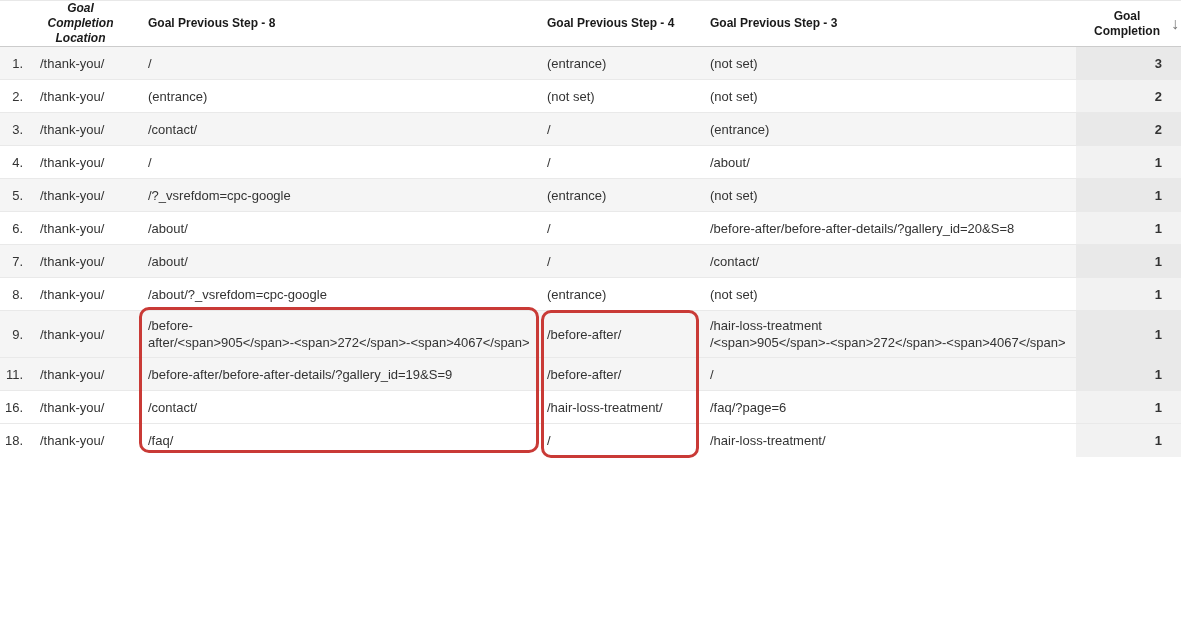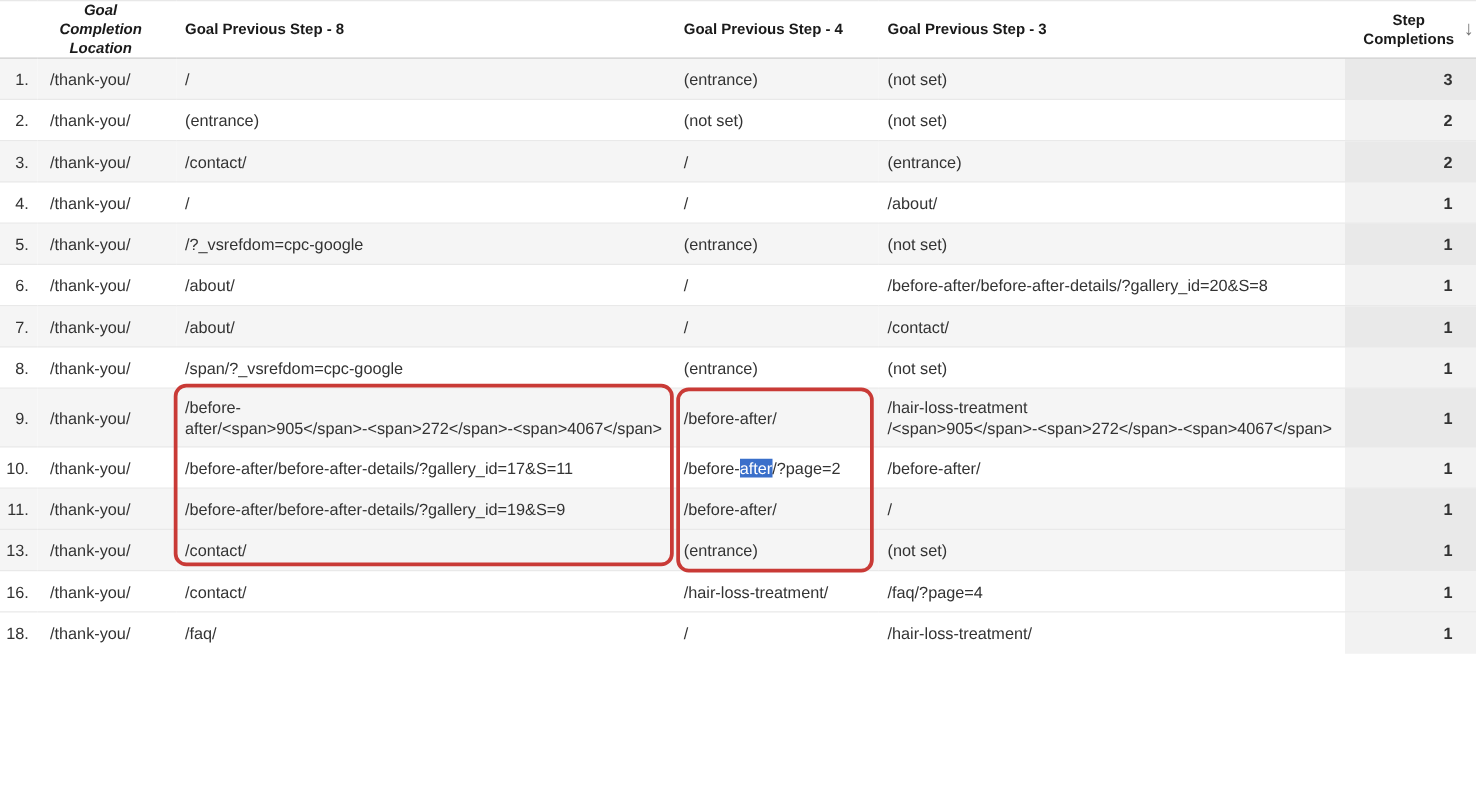--- a/index.html
+++ b/index.html
@@ -89,21 +89,21 @@
   </colgroup>
   <thead>
     <tr>
       <th class="col-num"></th>
       <th class="col-loc">Goal Completion Location</th>
       <th class="col-s1">Goal Previous Step - 8</th>
       <th class="col-s2">Goal Previous Step - 4</th>
       <th class="col-s3">Goal Previous Step - 3</th>
       <th class="col-comp">
         <div class="comp-head">
-          <span class="comp-label">Step Completions</span>
+          <span class="comp-label">Goal Completion</span>
           <span class="sort-arrow" style="color: rgb(117, 117, 117);">↓</span>
         </div>
       </th>
     </tr>
   </thead>
   <tbody>
       <tr class="odd">
         <td class="num">1.</td>
         <td class="loc">/thank-you/</td>
         <td class="s1">/</td>
@@ -155,65 +155,49 @@
         <td class="num">7.</td>
         <td class="loc">/thank-you/</td>
         <td class="s1">/about/</td>
         <td class="s2">/</td>
         <td class="s3">/contact/</td>
         <td class="comp">1</td>
       </tr>
       <tr class="even">
         <td class="num">8.</td>
         <td class="loc">/thank-you/</td>
-        <td class="s1">/span/?_vsrefdom=cpc-google</td>
+        <td class="s1">/about/?_vsrefdom=cpc-google</td>
         <td class="s2">(entrance)</td>
         <td class="s3">(not set)</td>
         <td class="comp">1</td>
       </tr>
       <tr class="odd">
         <td class="num">9.</td>
         <td class="loc">/thank-you/</td>
         <td class="s1">/before-
 after/&lt;span&gt;905&lt;/span&gt;-&lt;span&gt;272&lt;/span&gt;-&lt;span&gt;4067&lt;/span&gt;</td>
         <td class="s2">/before-after/</td>
         <td class="s3">/hair-loss-treatment
 /&lt;span&gt;905&lt;/span&gt;-&lt;span&gt;272&lt;/span&gt;-&lt;span&gt;4067&lt;/span&gt;</td>
         <td class="comp">1</td>
       </tr>
-      <tr class="even">
-        <td class="num">10.</td>
-        <td class="loc">/thank-you/</td>
-        <td class="s1">/before-after/before-after-details/?gallery_id=17&amp;S=11</td>
-        <td class="s2"><span>/before-</span><span class="sel" style="background-color: rgb(58, 111, 202);">after</span><span>/?page=2</span></td>
-        <td class="s3">/before-after/</td>
-        <td class="comp">1</td>
-      </tr>
       <tr class="odd">
         <td class="num">11.</td>
         <td class="loc">/thank-you/</td>
         <td class="s1">/before-after/before-after-details/?gallery_id=19&amp;S=9</td>
         <td class="s2">/before-after/</td>
         <td class="s3">/</td>
         <td class="comp">1</td>
       </tr>
-      <tr class="odd">
-        <td class="num">13.</td>
-        <td class="loc">/thank-you/</td>
-        <td class="s1">/contact/</td>
-        <td class="s2">(entrance)</td>
-        <td class="s3">(not set)</td>
-        <td class="comp">1</td>
-      </tr>
       <tr class="even">
         <td class="num">16.</td>
         <td class="loc">/thank-you/</td>
         <td class="s1">/contact/</td>
         <td class="s2">/hair-loss-treatment/</td>
-        <td class="s3">/faq/?page=4</td>
+        <td class="s3">/faq/?page=6</td>
         <td class="comp">1</td>
       </tr>
       <tr class="even">
         <td class="num">18.</td>
         <td class="loc">/thank-you/</td>
         <td class="s1">/faq/</td>
         <td class="s2">/</td>
         <td class="s3">/hair-loss-treatment/</td>
         <td class="comp">1</td>
       </tr>

